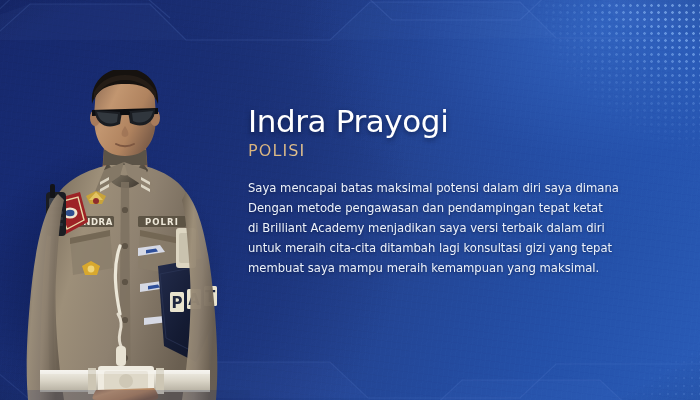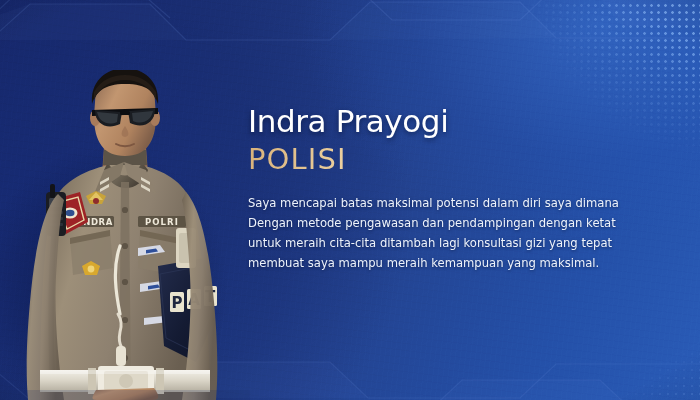--- a/index.html
+++ b/index.html
@@ -72,21 +72,21 @@
   }
   .name{
     font-family:"DejaVu Sans", sans-serif;
     font-size:31px; font-weight:400; color:#ffffff;
     letter-spacing:-.4px; line-height:1.1;
     text-shadow:0 2px 5px rgba(4,12,40,.55);
   }
   .role{
     margin-top:4px;
     font-family:"DejaVu Sans", sans-serif;
-    font-size:29px; font-weight:400; letter-spacing:1.1px;
+    font-size:16px; font-weight:400; letter-spacing:1.1px;
     line-height:1.18;
     background:linear-gradient(100deg,#d9b27a 0%,#f3dcae 32%,#e0bd88 58%,#c79c61 100%);
     -webkit-background-clip:text; background-clip:text;
     -webkit-text-fill-color:transparent; color:#e0bd88;
   }
   .quote{
     margin-top:18px;
     font-family:"DejaVu Sans", sans-serif;
     font-size:11.6px; line-height:1.72; color:#eef3fb; font-weight:400;
     text-shadow:0 1px 3px rgba(4,12,40,.5);
@@ -290,19 +290,20 @@
 
       <rect x="0" y="320" width="250" height="10" fill="#1a2a62" opacity=".18"></rect>
     </svg>
   </div>
 
   <div class="content">
     <div class="name">Indra Prayogi</div>
     <div class="role">POLISI</div>
     <div class="quote">
       <span>Saya mencapai batas maksimal potensi dalam diri saya dimana</span>
-      <span>Dengan metode pengawasan dan pendampingan dengan ketat</span>
+      <span>Dengan metode pengawasan dan pendampingan tepat ketat</span>
+      <span>di Brilliant Academy menjadikan saya versi terbaik dalam diri</span>
       <span>untuk meraih cita-cita ditambah lagi konsultasi gizi yang tepat</span>
       <span>membuat saya mampu meraih kemampuan yang maksimal.</span>
     </div>
   </div>
 
 </div>
 
 </body></html>

